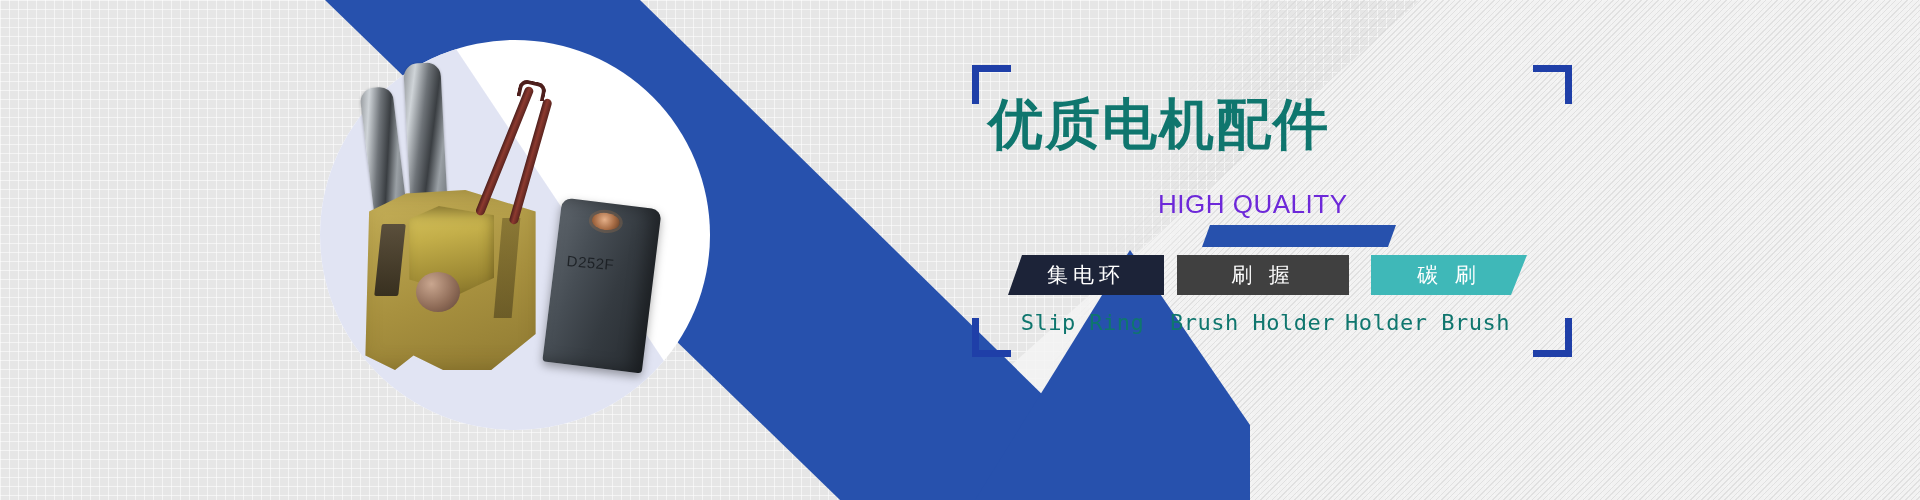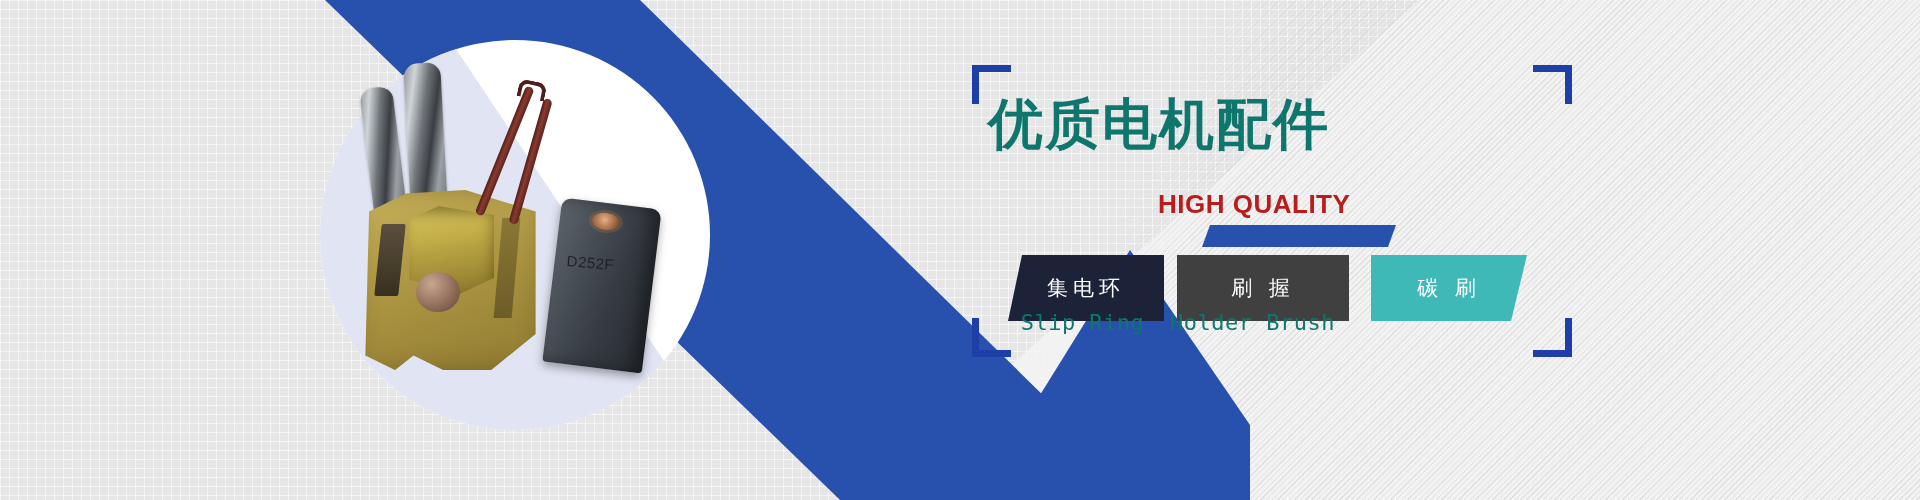--- a/index.html
+++ b/index.html
@@ -141,38 +141,38 @@
 
   .title{
     position:absolute;left:28px;top:42px;
     color:#0f766e;
     font-family:"DejaVu Sans",sans-serif;
     font-size:55px;font-weight:700;letter-spacing:2px;
     line-height:1;white-space:nowrap;
   }
   .subtitle{
     position:absolute;left:198px;top:134px;
-    color:#b91c1c;
-    font-size:26px;font-weight:bold;letter-spacing:.5px;
+    color:#6d28d9;
+    font-size:26px;font-weight:normal;letter-spacing:.5px;
     font-family:"Liberation Sans",sans-serif;
   }
   .accent-bar{
     position:absolute;left:246px;top:170px;width:186px;height:22px;
     background:#2751ad;
     transform:skewX(-20deg);
   }
 
   
   .tabs{position:absolute;left:48px;top:200px;display:flex;align-items:stretch;}
   .tab{
     height:40px;display:flex;align-items:center;justify-content:center;
     color:#ffffff;
     font-family:"DejaVu Sans",sans-serif;
     font-size:21px;letter-spacing:5px;
-    padding:13px 4px;
+    padding:0 4px;
   }
   .tab-0{width:148px;background:#1c2338;clip-path:polygon(14px 0,100% 0,100% 100%,0 100%);}
   .tab-1{width:164px;background:#404040;margin-left:13px;}
   .tab-2{width:148px;background:#3fb8b8;margin-left:22px;clip-path:polygon(0 0,100% 0,calc(100% - 16px) 100%,0 100%);}
 
   .en-row{position:absolute;left:40px;top:255px;display:flex;}
   .en{
     color:#0f766e;
     font-family:"DejaVu Sans Mono","Liberation Mono",monospace;
     font-size:22px;letter-spacing:.5px;text-align:center;
@@ -228,17 +228,18 @@
     <div class="accent-bar"></div>
 
     <div class="tabs">
       <div class="tab tab-0">集电环</div>
       <div class="tab tab-1">刷 握</div>
       <div class="tab tab-2">碳 刷</div>
     </div>
 
     <div class="en-row">
       <div class="en en-0">Slip Ring</div>
+      <div class="en en-1">Brush Holder</div>
       <div class="en en-2">Holder Brush</div>
     </div>
 
   </div>
 </div>
 
 </body></html>

